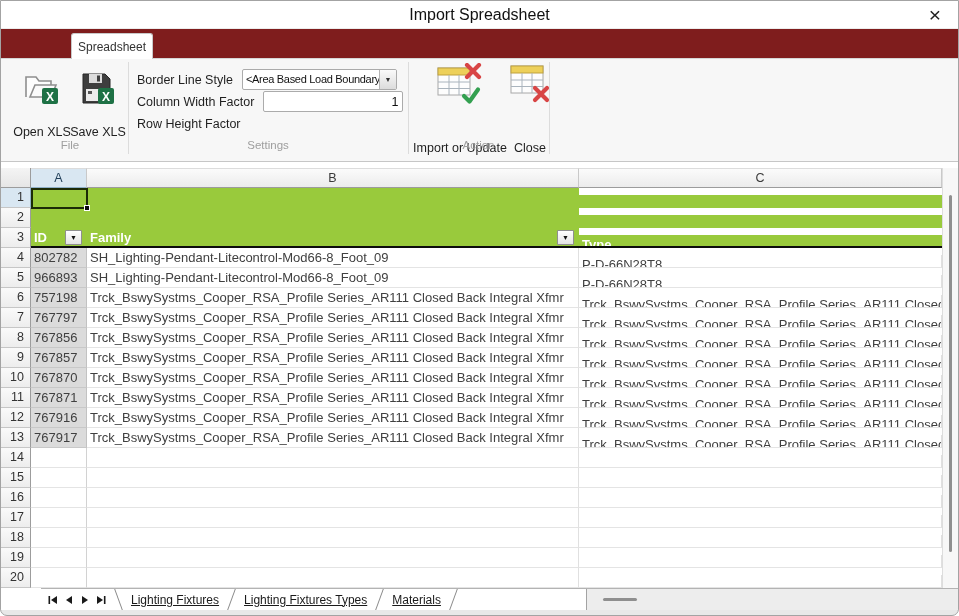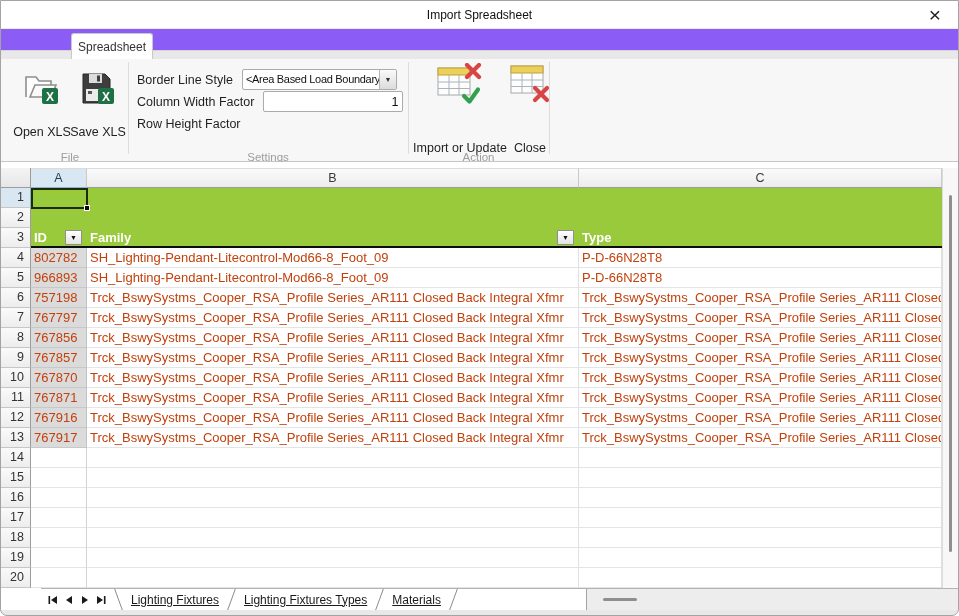--- a/index.html
+++ b/index.html
@@ -4,34 +4,34 @@
 <style>
   * { margin:0; padding:0; box-sizing:border-box; }
   html,body { width:959px; height:616px; font-family:"Liberation Sans","DejaVu Sans",sans-serif; }
   .window { position:relative; width:959px; height:616px; background:#e8e8e8;
             border:1px solid #a3a3a3; border-radius:0 0 7px 7px; overflow:hidden; }
 
   
   .titlebar { position:absolute; top:0; left:0; right:0; height:28px; background:#ffffff;
               border-bottom:1px solid #ececec; }
   .title { position:absolute; left:0; right:0; top:0; height:28px; line-height:28px;
-           text-align:center; font-size:12px; color:#111; }
+           text-align:center; font-size:16px; color:#111; }
   .close-x { position:absolute; right:10px; top:2px; width:26px; height:24px; display:flex;
              align-items:center; justify-content:center; font-size:21px; color:#222; cursor:default; }
 
   
-  .tabstrip { position:absolute; top:28px; left:0; right:0; height:22px; background:#8b5cf6;
+  .tabstrip { position:absolute; top:28px; left:0; right:0; height:30px; background:#7f1d1d;
               border-bottom:1px solid #d6d6d6; }
   .rtab { position:absolute; left:70px; top:4px; width:82px; height:26px; background:#fff;
           border:1px solid #c9c9c9; border-bottom:none; border-radius:3px 3px 0 0; z-index:2;
           display:flex; align-items:center; justify-content:center; font-size:12px; color:#333; }
   .panel { position:absolute; top:58px; left:0; right:0; height:103px; background:#f7f7f7;
            border-bottom:1px solid #c6c6c6; }
   .vsep { position:absolute; top:3px; height:92px; width:1px; background:#dcdcdc; }
-  .gcap { position:absolute; top:92px; height:14px; font-size:11.5px; color:#9e9e9e; text-align:center; }
+  .gcap { position:absolute; top:80px; height:14px; font-size:11.5px; color:#9e9e9e; text-align:center; }
 
   .bigbtn { position:absolute; top:4px; height:76px; display:flex; flex-direction:column;
             align-items:center; justify-content:space-between; }
   .bicon { height:50px; display:flex; align-items:center; justify-content:center; position:relative; }
   .blabel { font-size:12.5px; color:#1f1f1f; white-space:nowrap; }
 
   .setrow { position:absolute; left:136px; height:21px; display:flex; align-items:center; gap:9px; }
   .slabel { font-size:12.5px; color:#1f1f1f; white-space:nowrap; }
   .combo { width:155px; height:21px; background:#fff; border:1px solid #ababab; border-radius:2px;
            display:flex; align-items:stretch; overflow:hidden; }
@@ -57,24 +57,24 @@
   .colh.sel { background:#D9E7F2; border-bottom-color:#8FB0C9; color:#1f3d57; }
   .ca { width:56px; } .cb { width:492px; } .cc2 { flex:1; }
 
   .rows { position:absolute; top:26px; left:0; right:16px; height:400px; overflow:hidden; }
   .grow { display:flex; height:20px; }
   .rh { width:30px; flex:none; background:linear-gradient(#fafafa,#ededed);
         border-right:1px solid #9c9c9c; border-bottom:1px solid #c6c6c6;
         font-size:12.5px; color:#333; text-align:right; padding-right:6px; line-height:19px; }
   .rh.sel { background:#D9E7F2; border-right-color:#8FB0C9; }
   .cell { position:relative; border-right:1px solid #e0e0e0; border-bottom:1px solid #e4e4e4;
-          font-size:13px; color:#c2410c; line-height:19px; padding:0 3px; white-space:nowrap; overflow:hidden; }
+          font-size:13px; color:#404040; line-height:19px; padding:0 3px; white-space:nowrap; overflow:hidden; }
   .cola { width:56px; flex:none; border-right-color:#d2d2d2; }
   .colb { width:492px; flex:none; }
-  .colc { flex:1; }
+  .colc { flex:1;margin-top:7px; }
   .idbg { background:#DBDBDB; border-bottom-color:#c8c8c8; border-right-color:#c2c2c2; }
   .green { background:#99CA3C; border-right-color:transparent; border-bottom-color:transparent; }
   .hdrc { color:#fff; font-weight:bold; }
   .filter { position:absolute; right:4px; top:2px; width:17px; height:15px;
             background:linear-gradient(#ffffff,#e3e3e3); border:1px solid #8f8f8f; border-radius:1px;
             font-size:7px; color:#111; display:flex; align-items:center; justify-content:center; line-height:1; }
 
   .hdr-underline { position:absolute; left:30px; right:16px; top:84px; height:2px; background:#0c0c0c; z-index:3; }
   .selbox { position:absolute; left:30px; top:26px; width:57px; height:21px;
             border:2px solid #1c2b07; z-index:4; }

